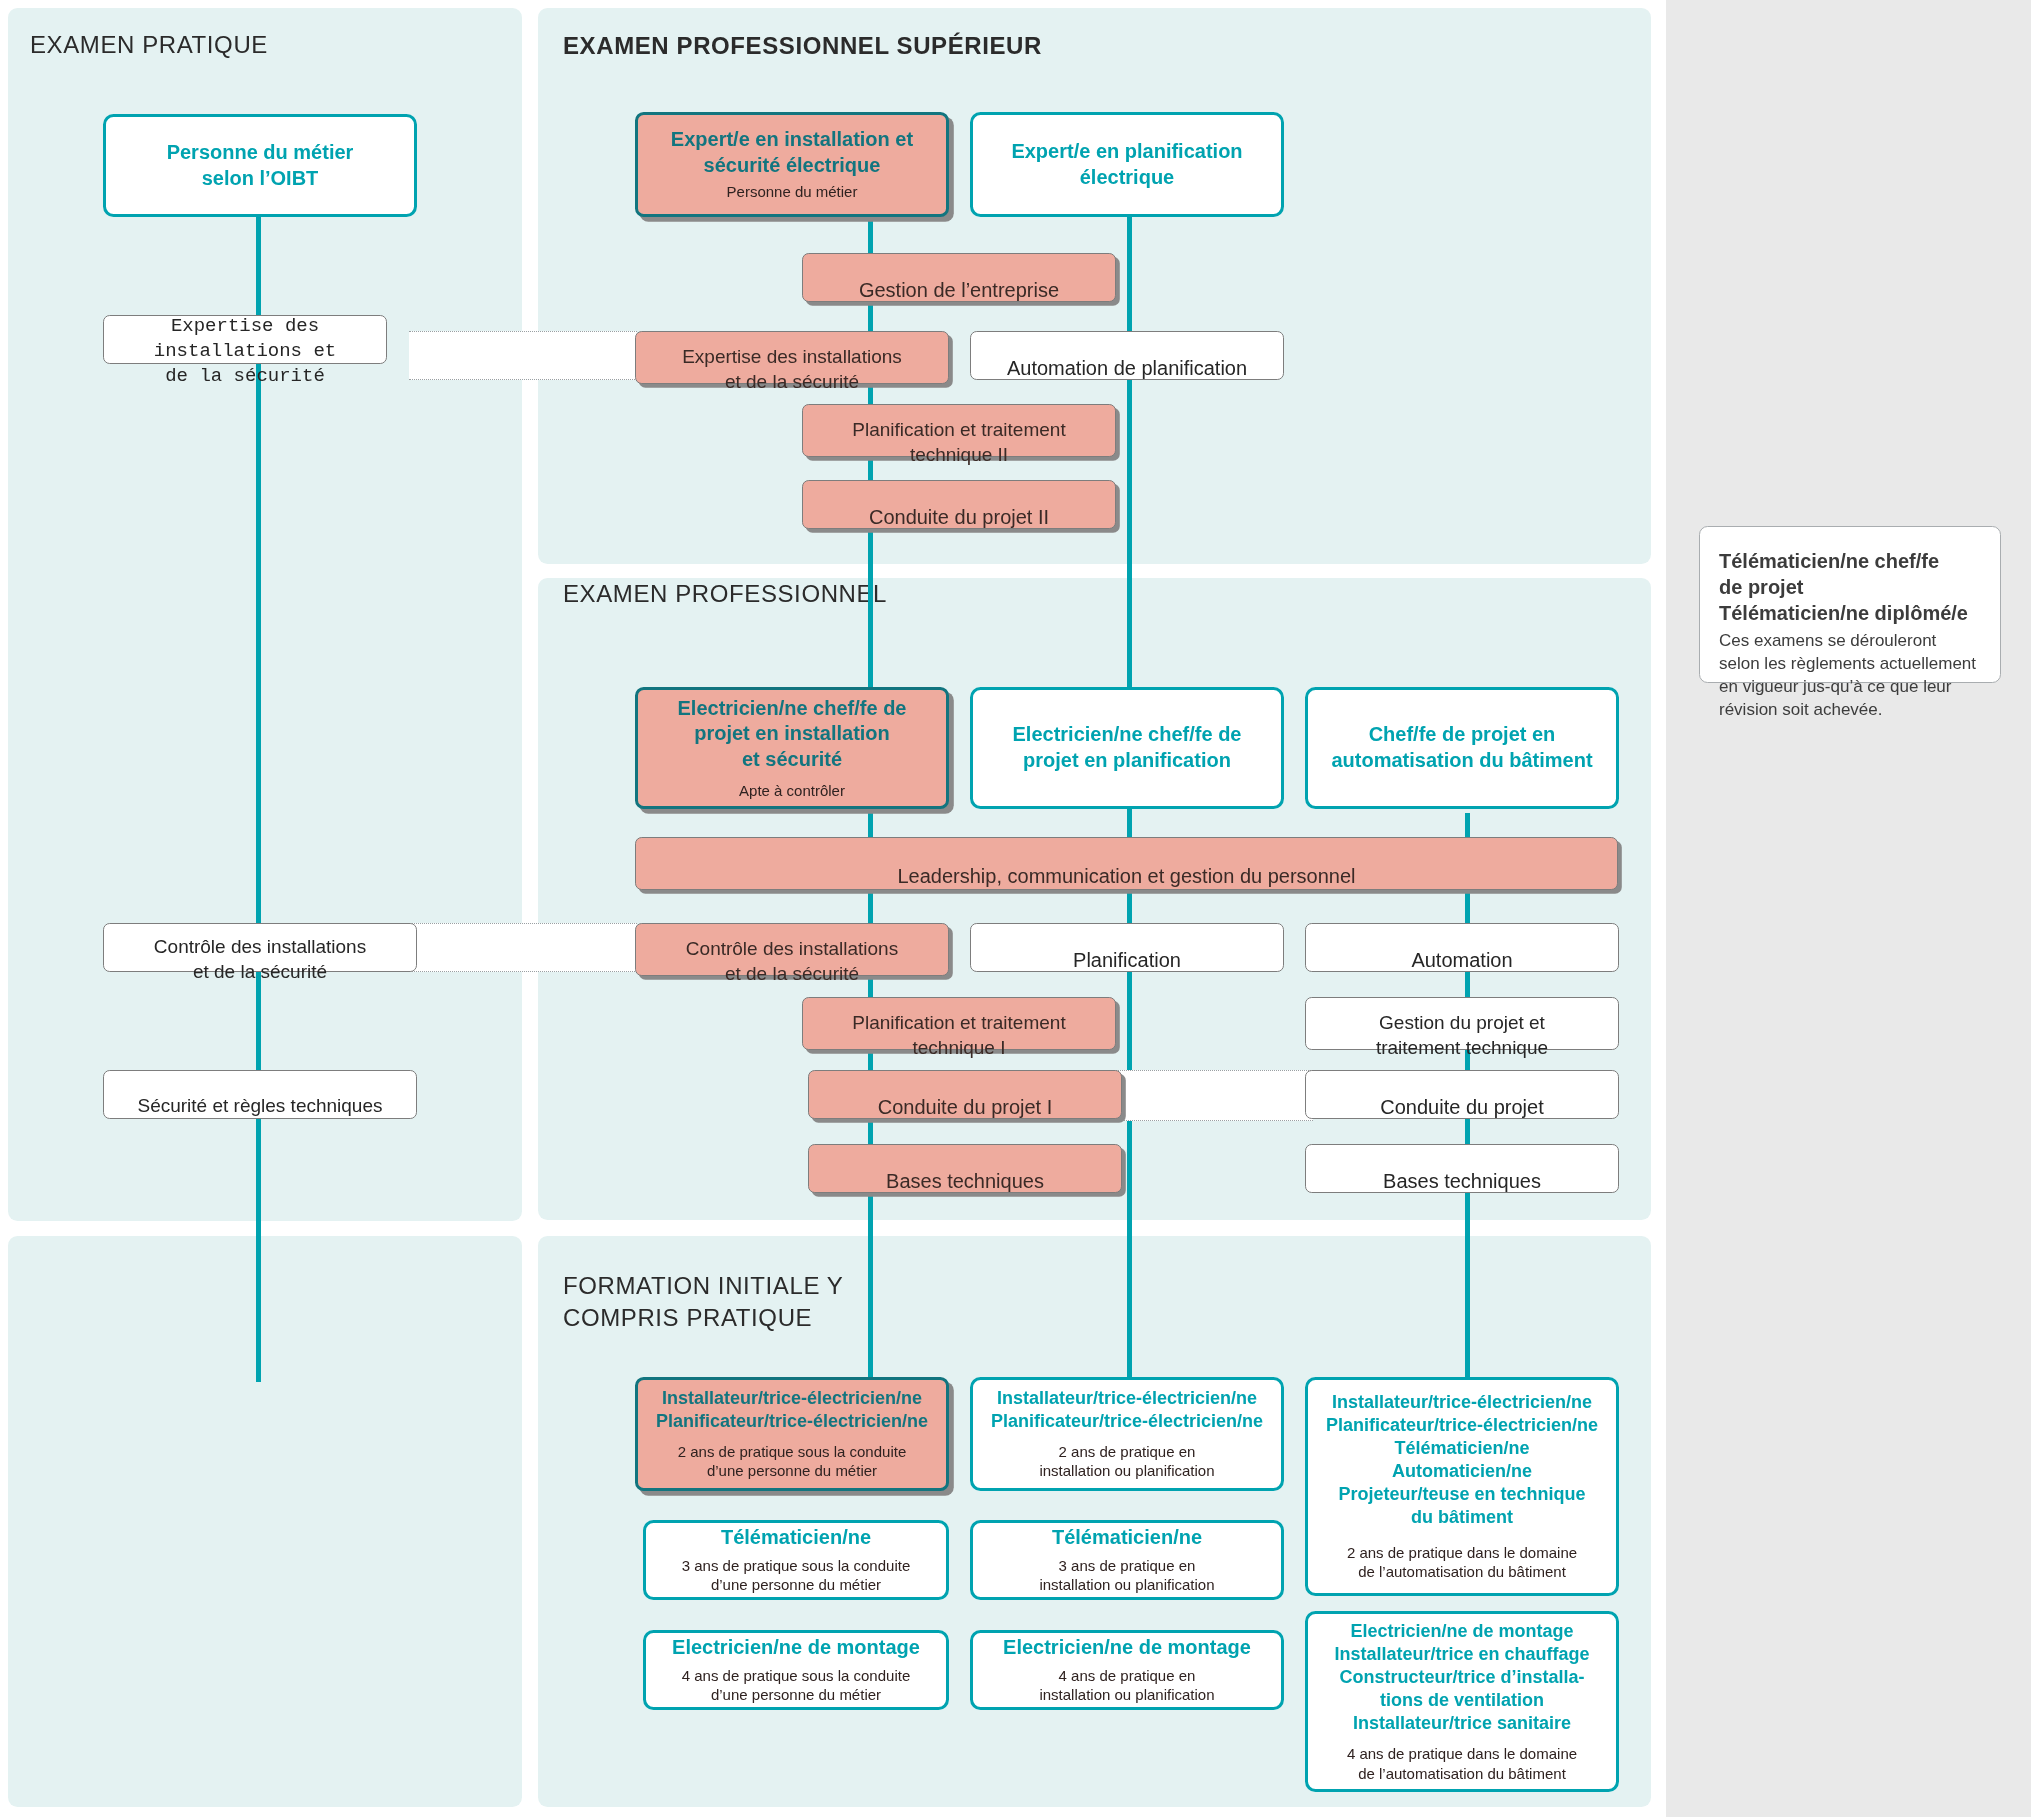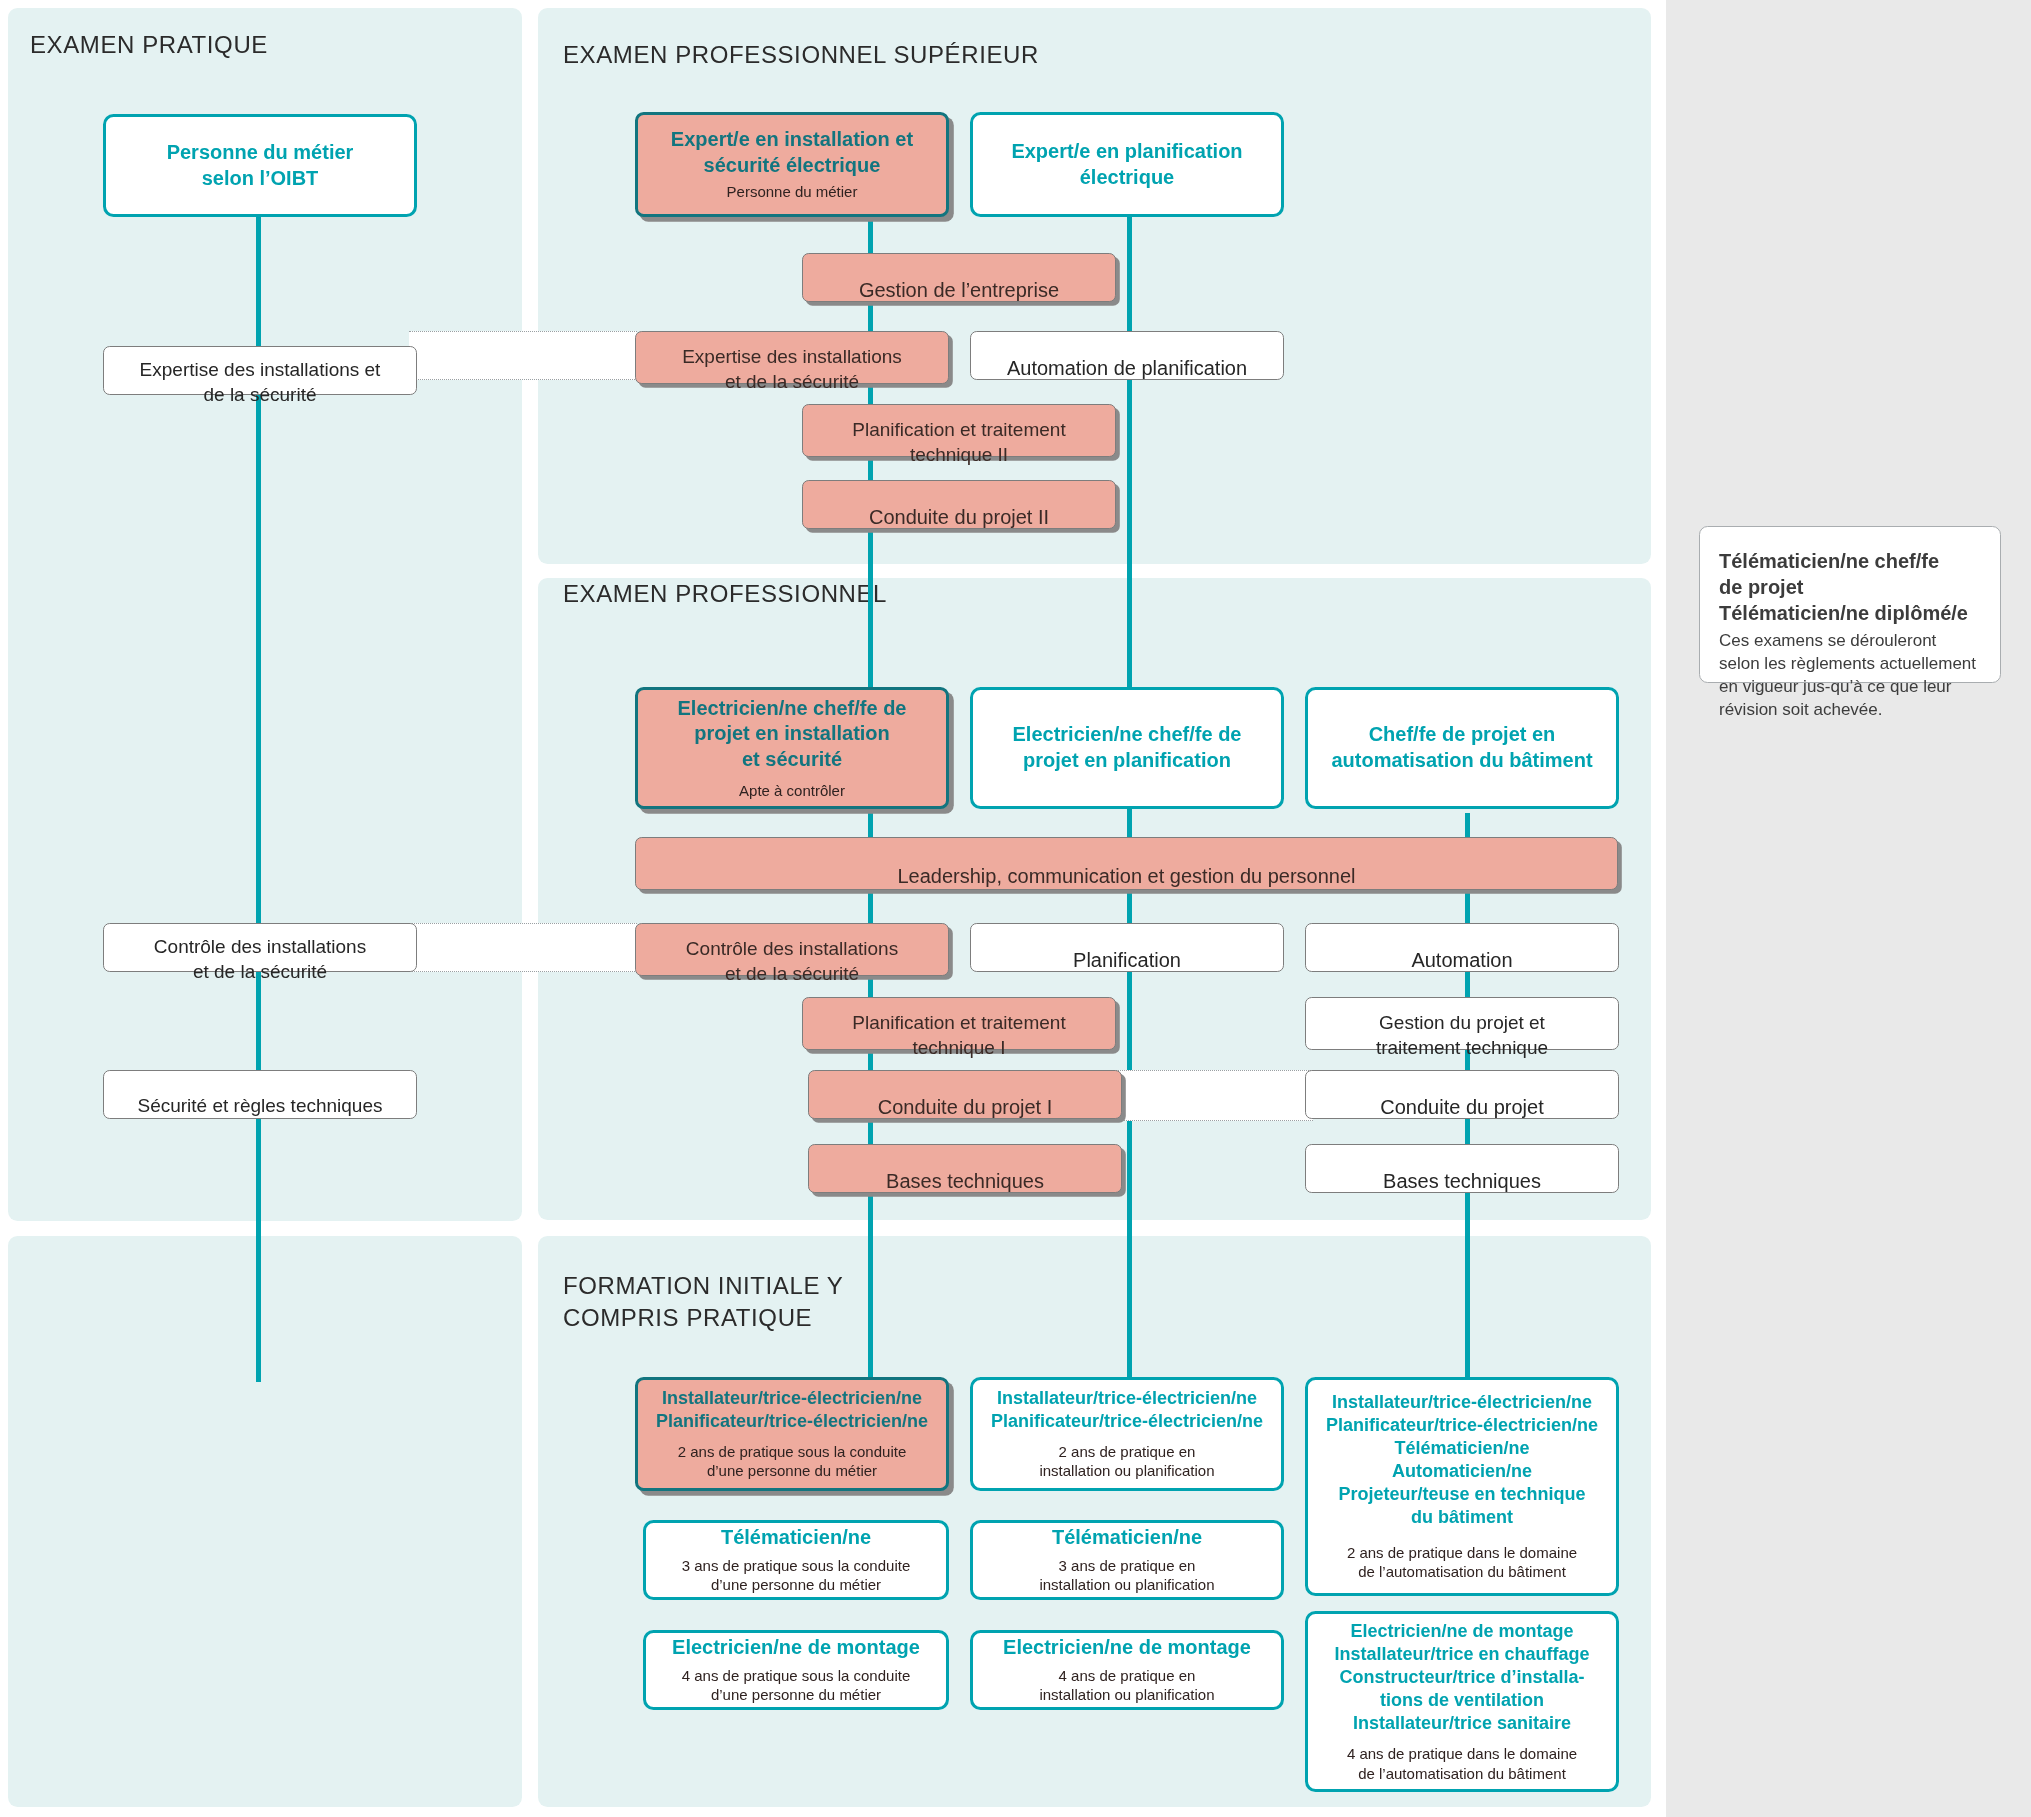--- a/index.html
+++ b/index.html
@@ -129,21 +129,21 @@
   <div class="panel" style="left:7.6px; top:7.6px; width:514px; height:1213px;"></div>
   <div class="panel" style="left:7.6px; top:1236px; width:514px; height:571px;"></div>
 
   <div class="panel" style="left:538px; top:7.6px; width:1113px; height:556px;"></div>
   <div class="panel" style="left:538px; top:578px; width:1113px; height:642px;"></div>
   <div class="panel" style="left:538px; top:1236px; width:1113px; height:571px;"></div>
 
   <div class="gutter" style="left:1666px; top:0px; width:365px; height:1818px;"></div>
 
   <div class="panel-title" style="left:30px; top:28.5px;">EXAMEN PRATIQUE</div>
-  <div class="panel-title" style="left:563px; top:39px;">EXAMEN PROFESSIONNEL SUPÉRIEUR</div>
+  <div class="panel-title" style="left:563px; top:30px;font-weight:bold;">EXAMEN PROFESSIONNEL SUPÉRIEUR</div>
   <div class="panel-title" style="left:563px; top:578px;">EXAMEN PROFESSIONNEL</div>
   <div class="panel-title" style="left:563px; top:1270px;">FORMATION INITIALE Y
 COMPRIS PRATIQUE</div>
 
   <div class="line vline" style="left:256px; top:217px; width:4.8px; height:1165px;"></div>
 
   <div class="line vline" style="left:868px; top:217px; width:4.8px; height:306px;"></div>
   <div class="line vline" style="left:868px; top:523px; width:4.8px; height:164px;"></div>
   <div class="line vline" style="left:868px; top:804px; width:4.8px; height:585px;"></div>
 
@@ -154,21 +154,21 @@
 
   <div class="dotlink" style="left:409px; top:331px; width:228px; height:49px;"></div>
   <div class="dotlink" style="left:409px; top:923px; width:228px; height:49px;"></div>
   <div class="dotlink" style="left:1113px; top:1070px; width:200px; height:51px;"></div>
 
   <div class="box b-teal" style="left:103px; top:114px; width:314px; height:103px;">
     <div class="t1" style="white-space:pre-line;">Personne du métier
 selon l’OIBT</div>
   </div>
 
-  <div class="box b-white" style="left:103px; top:346px; width:314px; height:49px;">
+  <div class="box b-white" style="left:103px; top:315px; width:284px; height:49px;font-family:Liberation Mono, monospace;">
     <div class="mod sm" style="white-space:pre-line;">Expertise des installations et
 de la sécurité</div>
   </div>
 
   <div class="box b-white" style="left:103px; top:923px; width:314px; height:49px;">
     <div class="mod sm" style="white-space:pre-line;">Contrôle des installations
 et de la sécurité</div>
   </div>
 
   <div class="box b-white" style="left:103px; top:1070px; width:314px; height:49px;">

